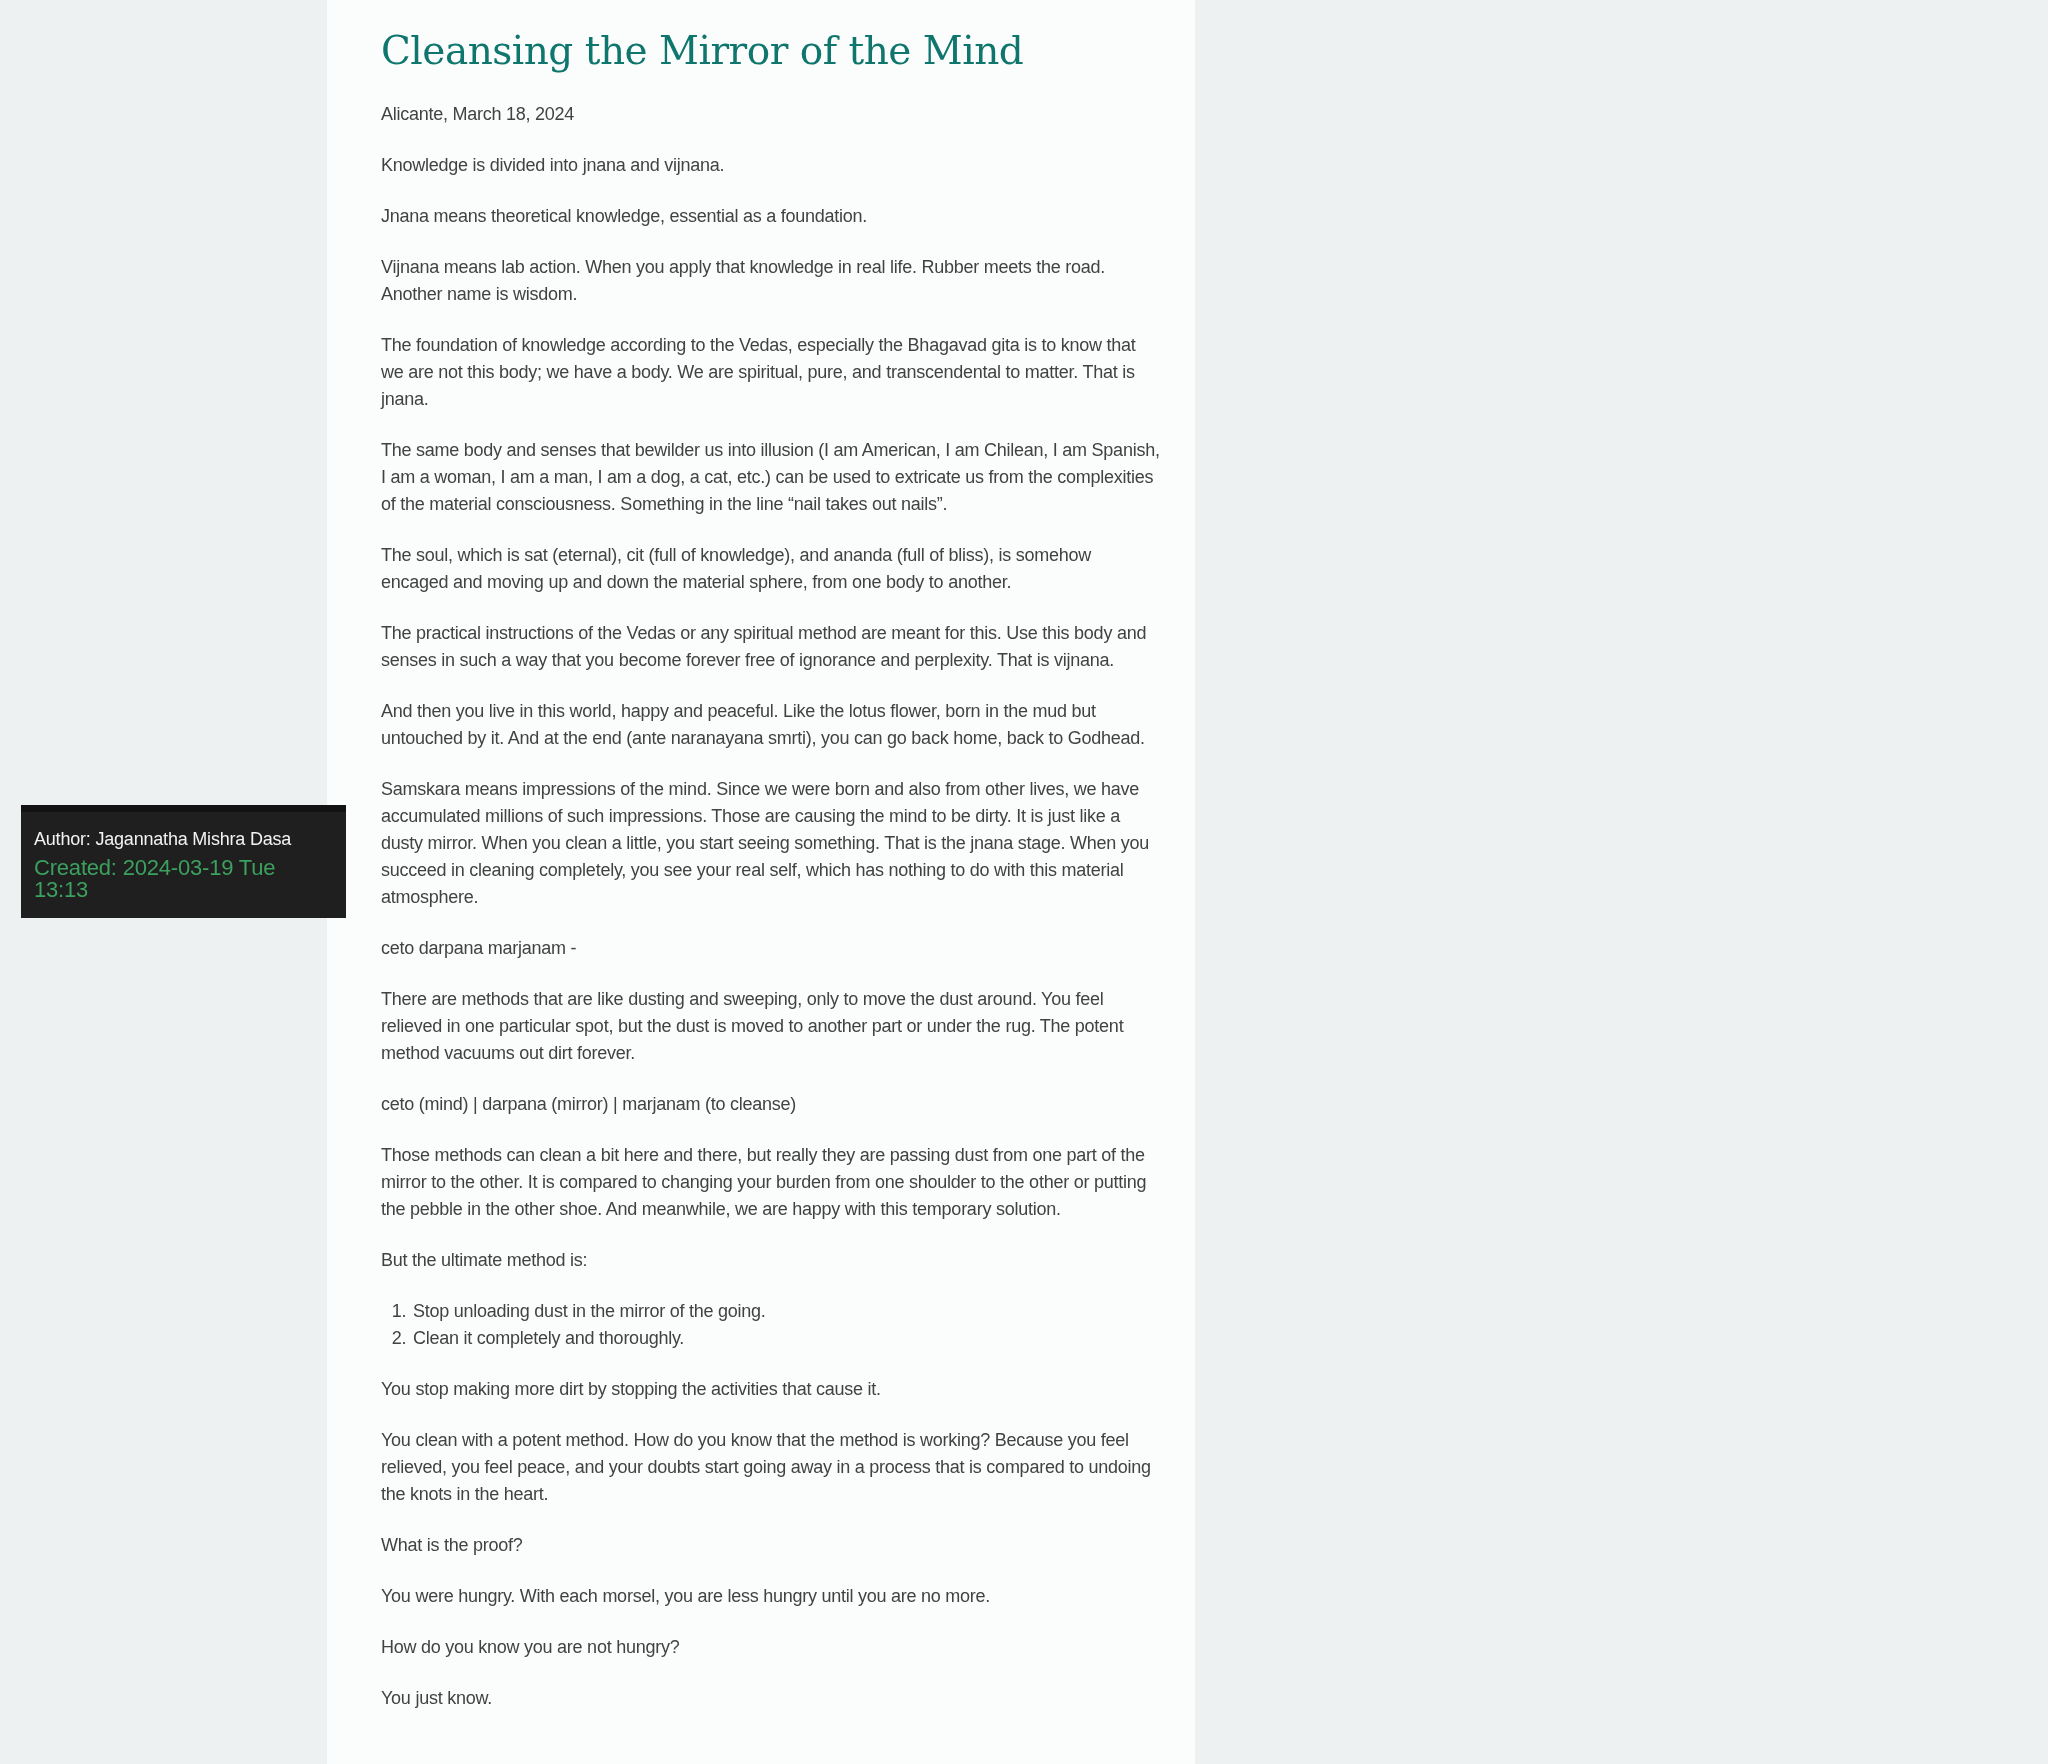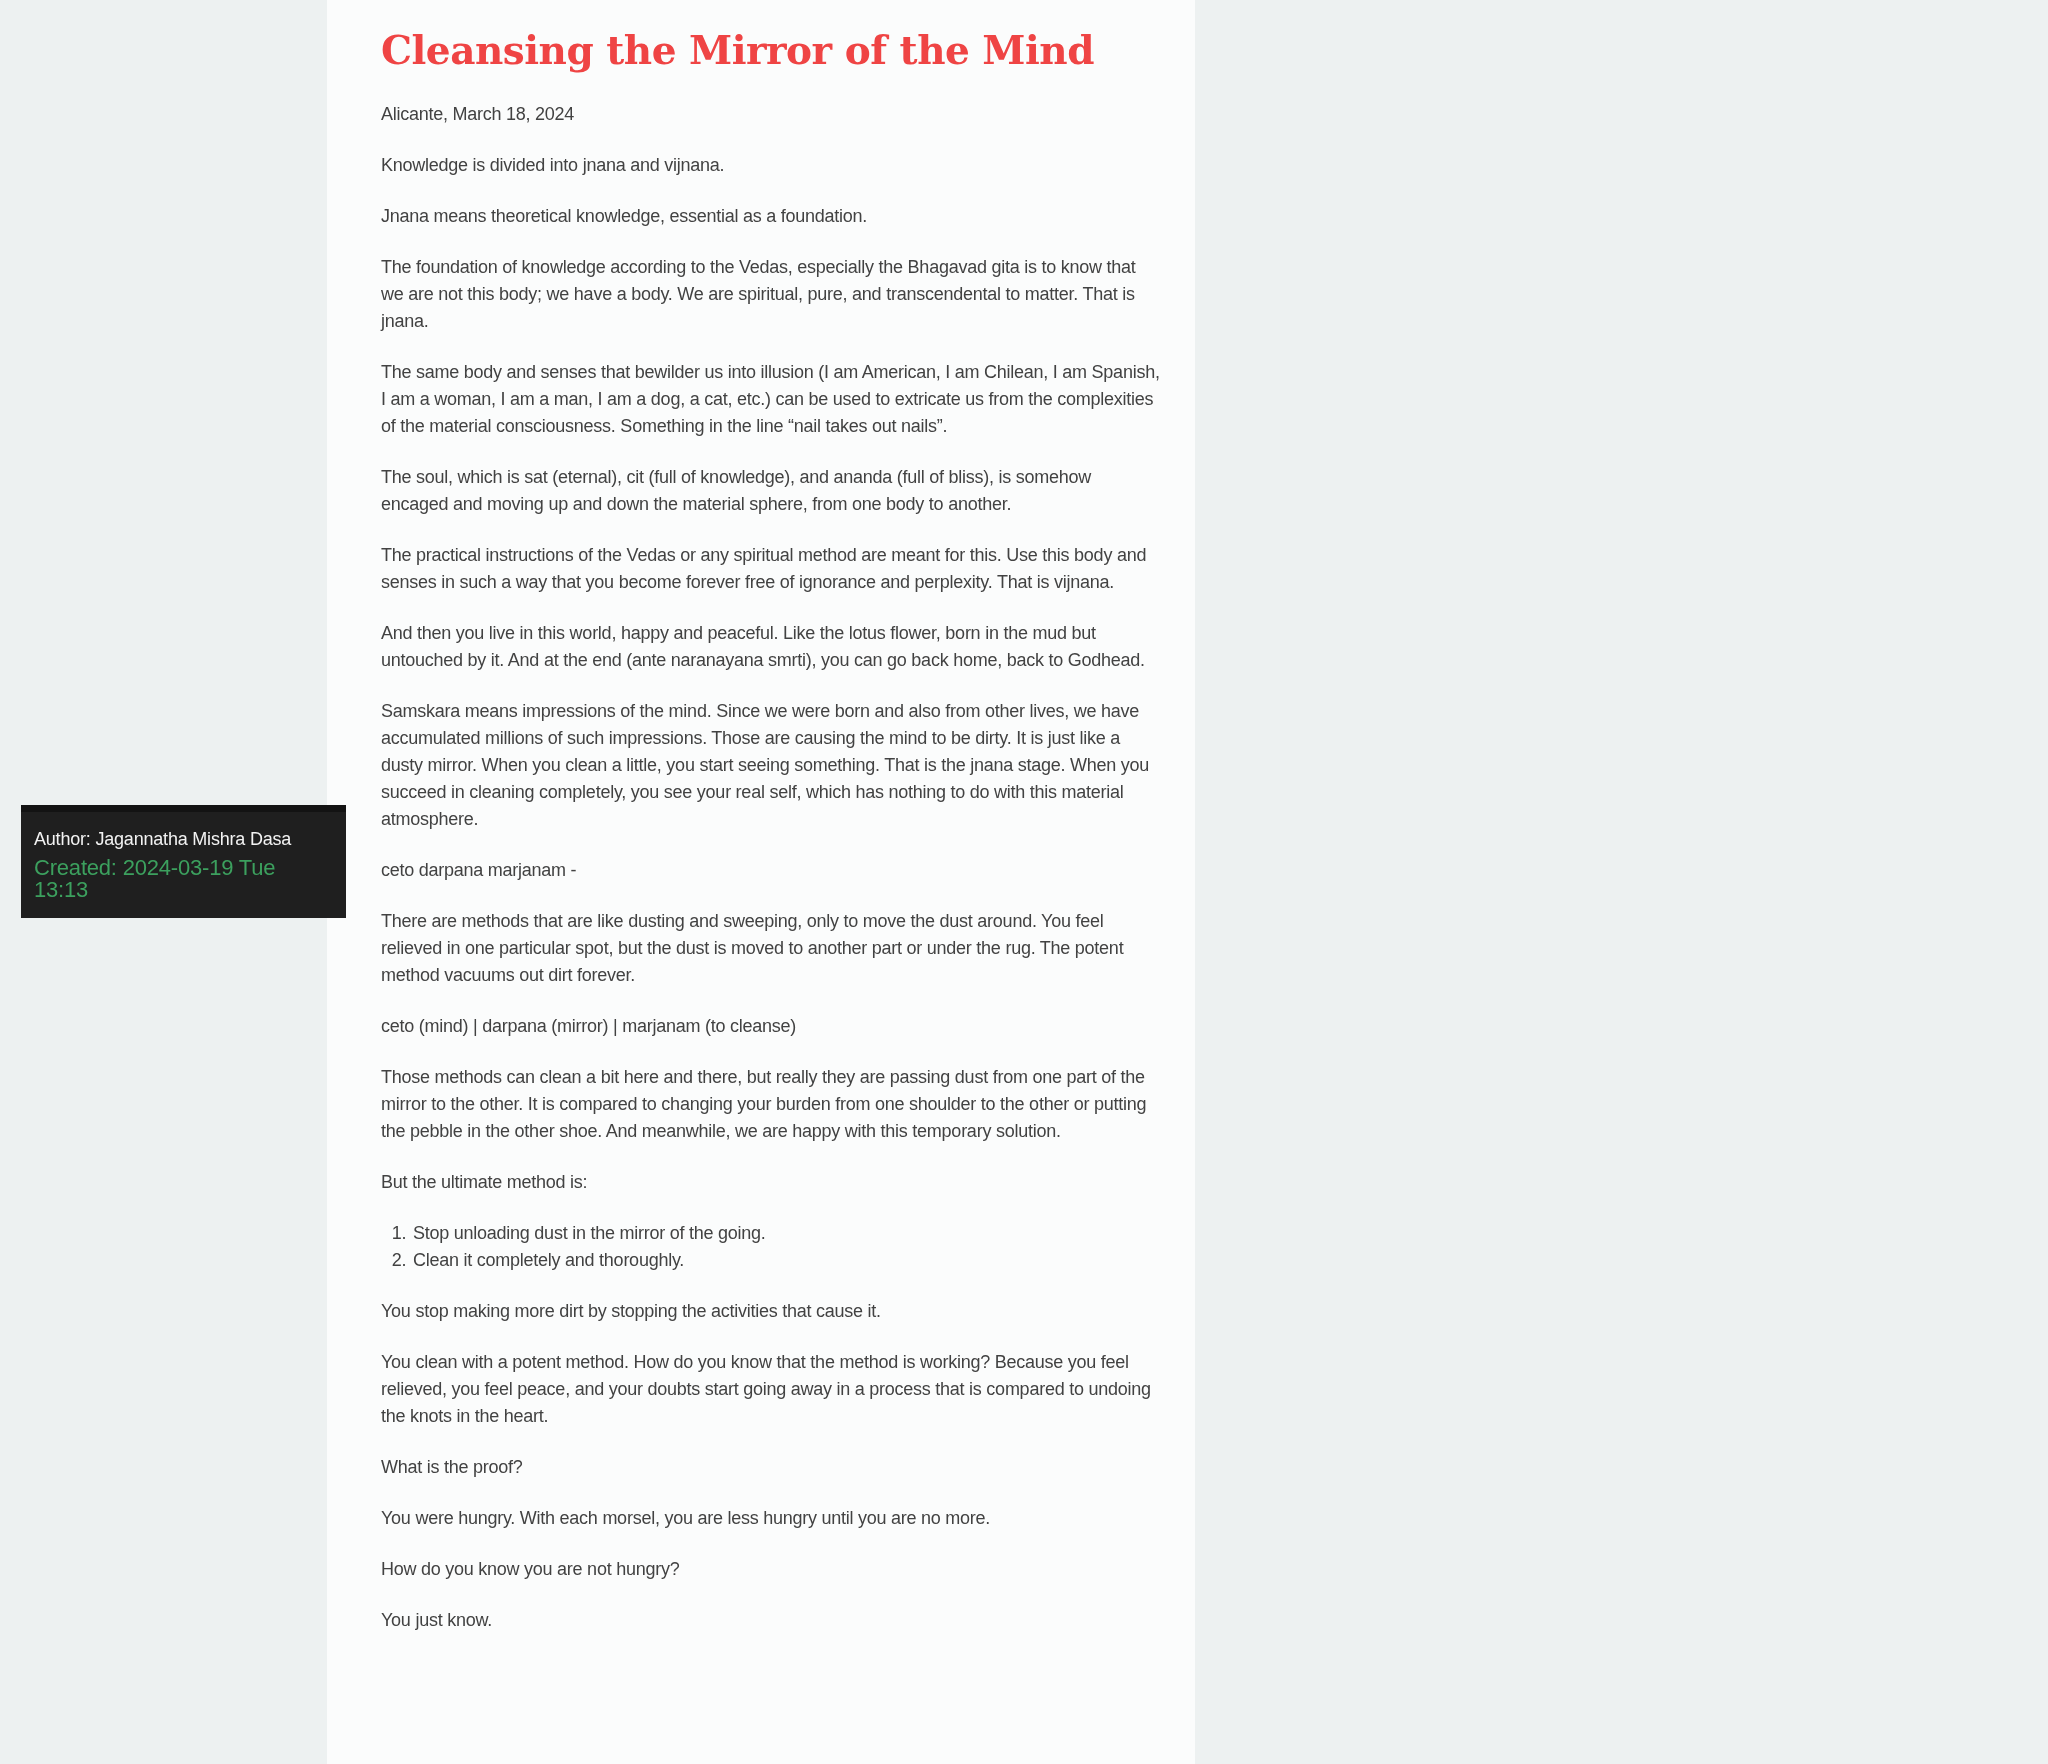--- a/index.html
+++ b/index.html
@@ -20,25 +20,25 @@
     background: #fbfcfc;
     box-sizing: border-box;
   }
   .content {
     padding: 27px 40px 60px 54px;
     width: 780px;
     box-sizing: content-box;
   }
   h1.title {
     font-family: "DejaVu Serif", serif;
-    font-weight: bold;
+    font-weight: normal;
     font-size: 39px;
     line-height: 47px;
     letter-spacing: -0.5px;
-    color: #ef4444;
+    color: #0f766e;
     margin: 0 0 27px 0;
   }
   .content p {
     margin: 24px 0;
     font-size: 18px;
     line-height: 27px;
     letter-spacing: -0.25px;
     color: #424242;
   }
   .content ol {
@@ -80,20 +80,21 @@
 </head>
 <body>
 
 <div class="page-column">
   <main class="content">
     <h1 class="title">Cleansing the Mirror of the Mind</h1>
     <p class="dateline">Alicante, March 18, 2024</p>
 
     <p>Knowledge is divided into jnana and vijnana.</p>
     <p>Jnana means theoretical knowledge, essential as a foundation.</p>
+    <p>Vijnana means lab action. When you apply that knowledge in real life. Rubber meets the road. Another name is wisdom.</p>
     <p>The foundation of knowledge according to the Vedas, especially the Bhagavad gita is to know that we are not this body; we have a body. We are spiritual, pure, and transcendental to matter. That is jnana.</p>
     <p>The same body and senses that bewilder us into illusion (I am American, I am Chilean, I am Spanish, I am a woman, I am a man, I am a dog, a cat, etc.) can be used to extricate us from the complexities of the material consciousness. Something in the line “nail takes out nails”.</p>
     <p>The soul, which is sat (eternal), cit (full of knowledge), and ananda (full of bliss), is somehow encaged and moving up and down the material sphere, from one body to another.</p>
     <p>The practical instructions of the Vedas or any spiritual method are meant for this. Use this body and senses in such a way that you become forever free of ignorance and perplexity. That is vijnana.</p>
     <p>And then you live in this world, happy and peaceful. Like the lotus flower, born in the mud but untouched by it. And at the end (ante naranayana smrti), you can go back home, back to Godhead.</p>
     <p>Samskara means impressions of the mind. Since we were born and also from other lives, we have accumulated millions of such impressions. Those are causing the mind to be dirty. It is just like a dusty mirror. When you clean a little, you start seeing something. That is the jnana stage. When you succeed in cleaning completely, you see your real self, which has nothing to do with this material atmosphere.</p>
     <p>ceto darpana marjanam -</p>
     <p>There are methods that are like dusting and sweeping, only to move the dust around. You feel relieved in one particular spot, but the dust is moved to another part or under the rug. The potent method vacuums out dirt forever.</p>
     <p>ceto (mind) | darpana (mirror) | marjanam (to cleanse)</p>
     <p>Those methods can clean a bit here and there, but really they are passing dust from one part of the mirror to the other. It is compared to changing your burden from one shoulder to the other or putting the pebble in the other shoe. And meanwhile, we are happy with this temporary solution.</p>

